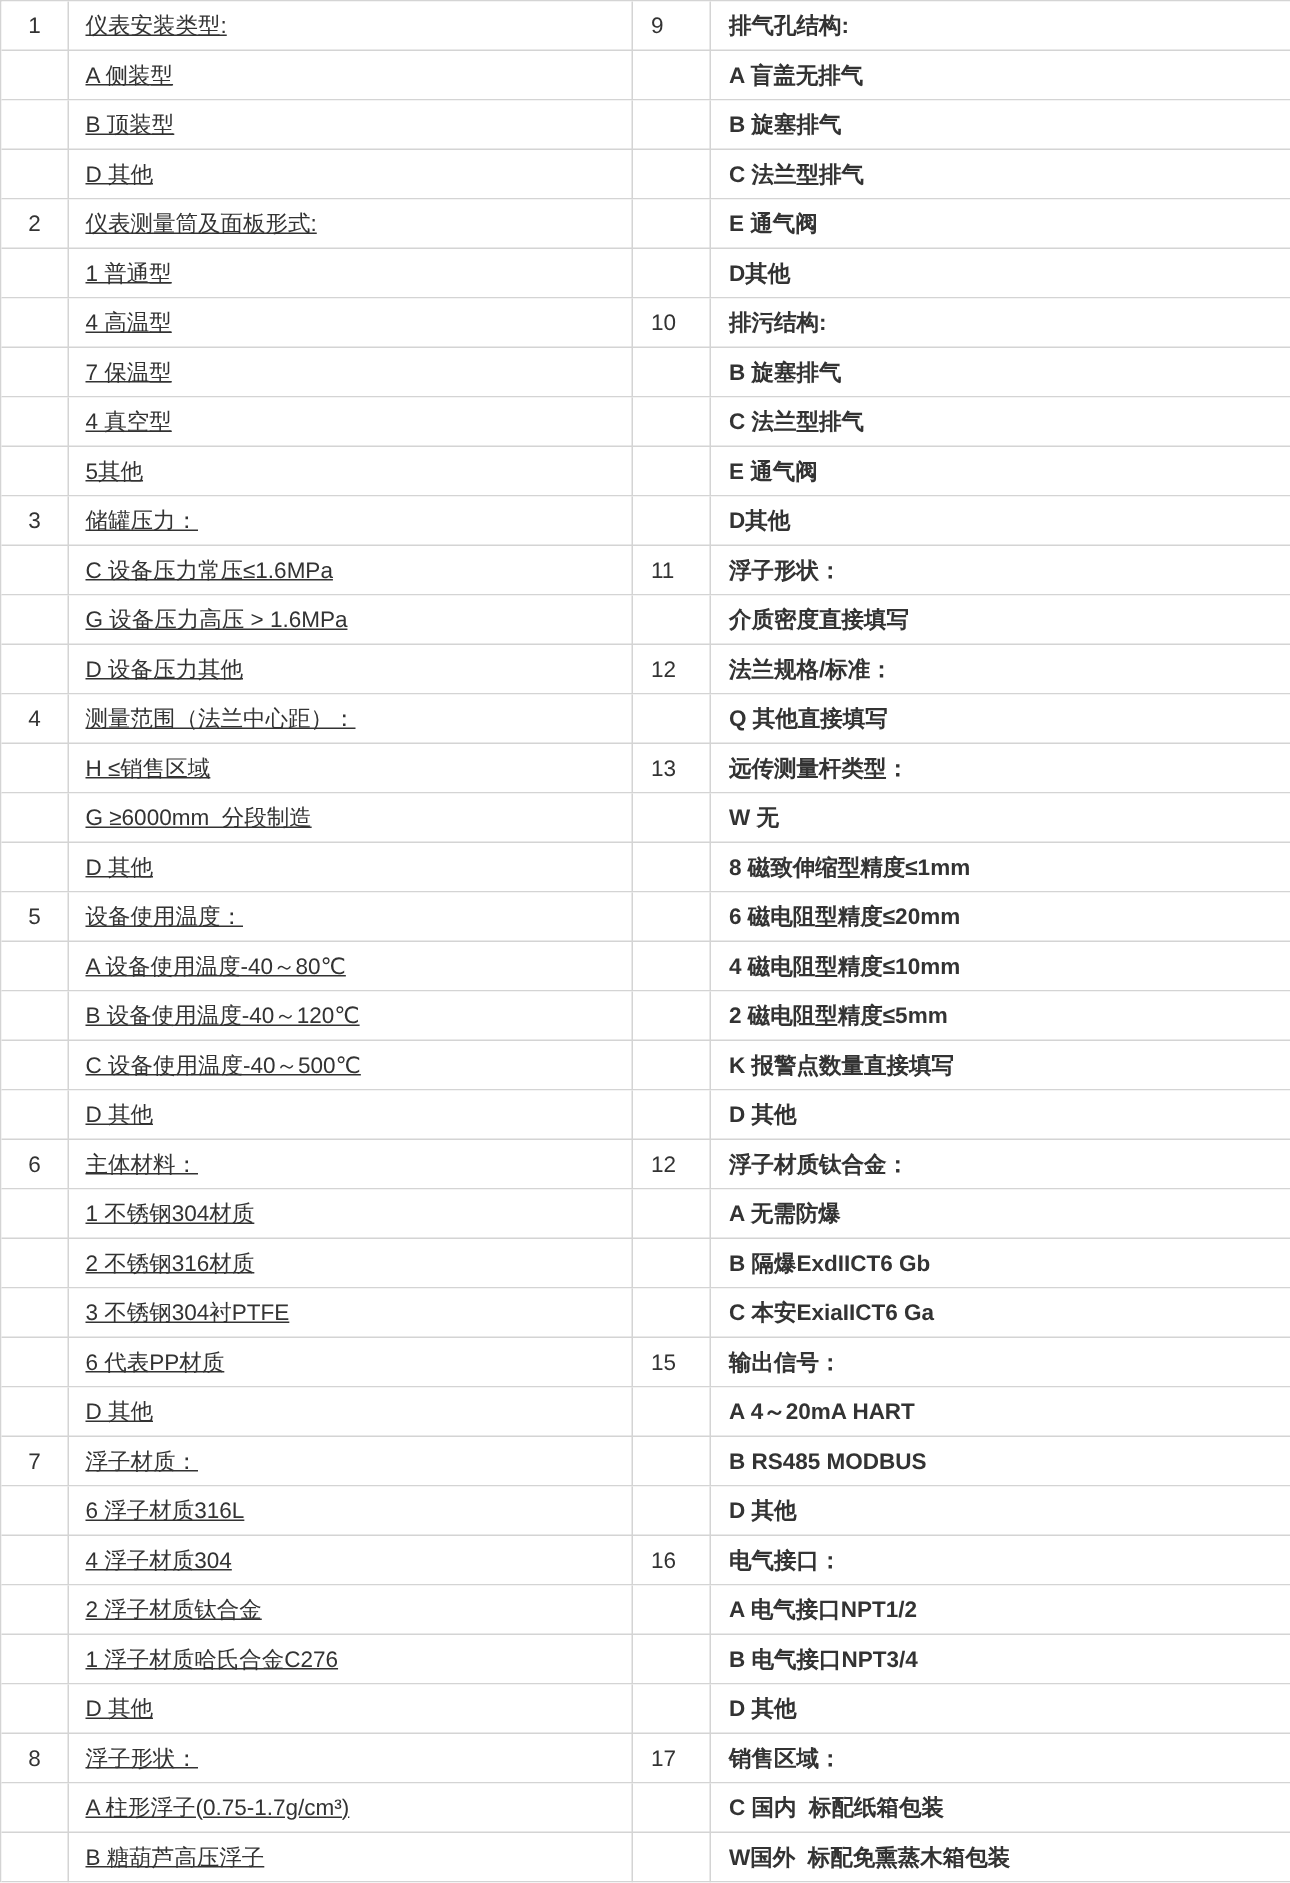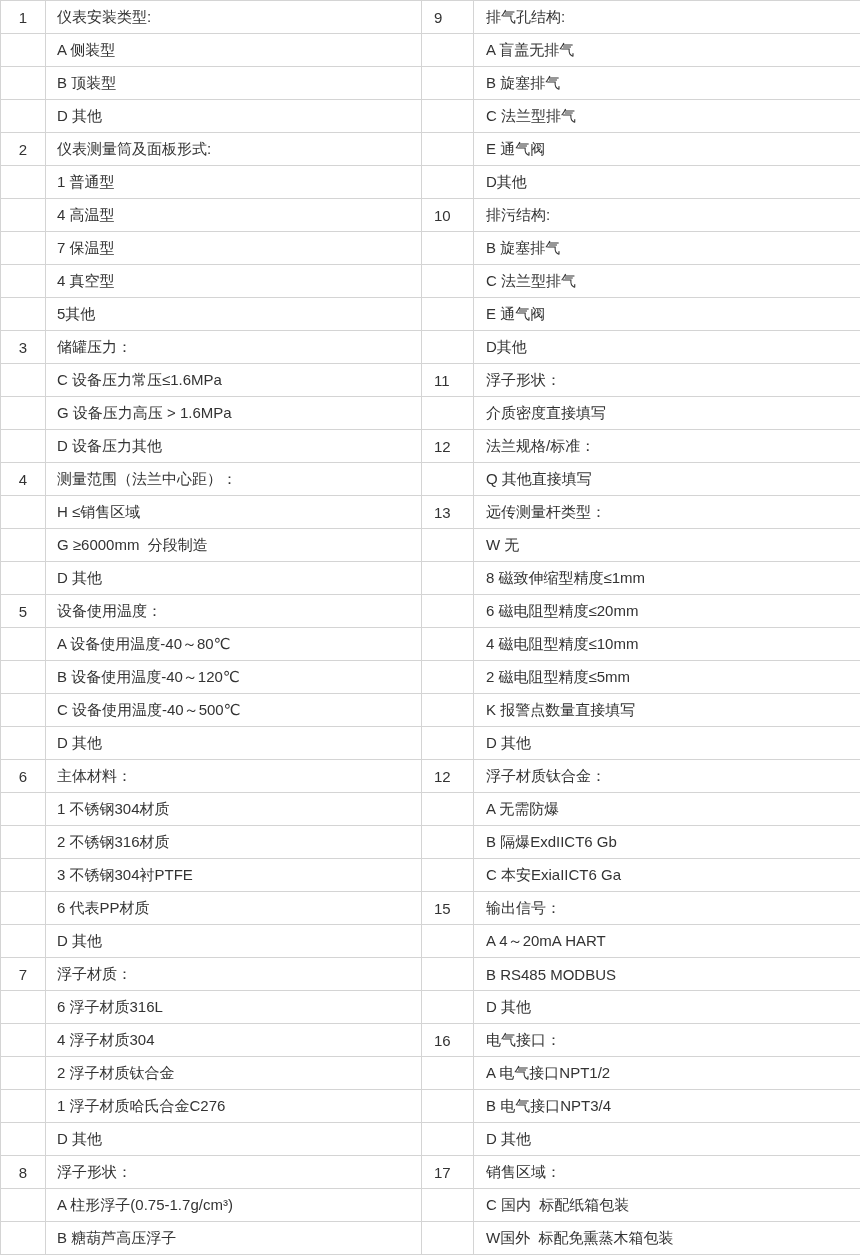--- a/index.html
+++ b/index.html
@@ -28,22 +28,22 @@
     display:flex;
     align-items:center;
     font-size:15px;
     color:var(--text);
     white-space:pre;
     overflow:hidden;
     background:var(--bg);
   }
   .cell.num-left{justify-content:center;}
   .cell.num-right{padding-left:12px;}
-  .cell.text-left{padding-left:11px;}
-  .cell.text-right{padding-left:12px;}
+  .cell.text-left{padding-left:11px;text-decoration:underline;}
+  .cell.text-right{padding-left:12px;font-weight:bold;}
 </style>
 </head>
 <body>
 
 <div class="spec-table" id="spec-table">
     <div class="cell num-left">1</div>
     <div class="cell text-left">仪表安装类型:</div>
     <div class="cell num-right">9</div>
     <div class="cell text-right">排气孔结构:</div>
     <div class="cell num-left"></div>

